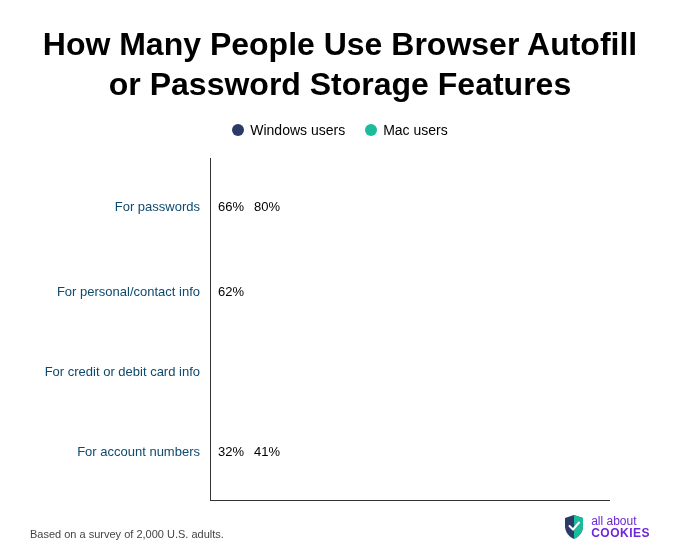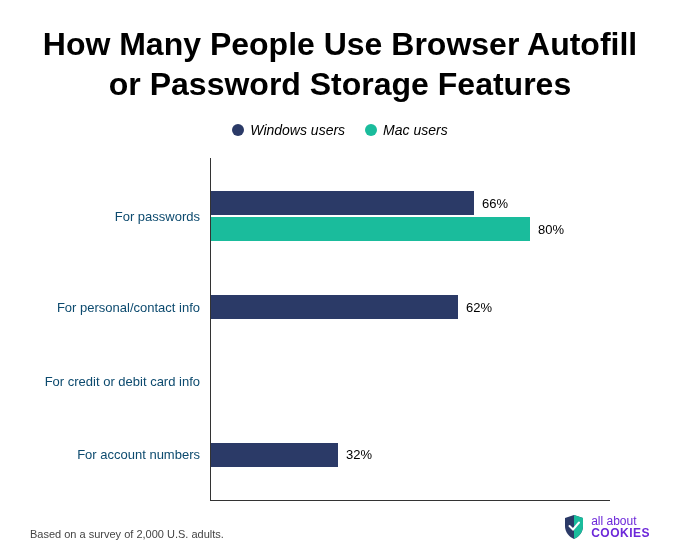--- a/index.html
+++ b/index.html
@@ -19,21 +19,20 @@
       color: #000;
       line-height: 1.25;
       margin-bottom: 18px;
     }
     .legend {
       display: flex;
       justify-content: center;
       gap: 20px;
       margin-bottom: 20px;
       font-size: 14px;
-      font-style: italic;
     }
     .legend-item { display: flex; align-items: center; gap: 6px; }
     .legend-dot { width: 12px; height: 12px; border-radius: 50%; }
     .chart {
       flex: 1;
       display: flex;
       flex-direction: column;
       padding-left: 0;
     }
     .plot {
@@ -69,21 +68,21 @@
     .cat-label {
       width: 180px;
       text-align: right;
       padding-right: 10px;
       font-size: 13px;
       color: #0c4a6e;
     }
     .bars {
       flex: 1;
       display: flex;
-      flex-direction: column;
+      flex-direction: row;
       gap: 2px;
       max-width: 400px;
     }
     .bar-row { display: flex; align-items: center; }
     .bar {
       height: 24px;
     }
     .bar-label {
       font-size: 13px;
       margin-left: 8px;
@@ -158,20 +157,24 @@
       <div class="cat-label">For credit or debit card info</div>
     </div>
 
     <div class="group">
       <div class="cat-label">For account numbers</div>
       <div class="bars">
         <div class="bar-row">
           <div class="bar" style="width:32%;background:#2b3a67"></div>
           <span class="bar-label">32%</span>
         </div>
+        <div class="bar-row">
+          <div class="bar" style="width:41%;background:#1abc9c"></div>
+          <span class="bar-label">41%</span>
+        </div>
       </div>
     </div>
 
   </div>
 </div>
 
 <div class="footer">
   <div>Based on a survey of 2,000 U.S. adults.</div>
   <div class="logo">
     <svg width="22" height="26" viewBox="0 0 22 26">

